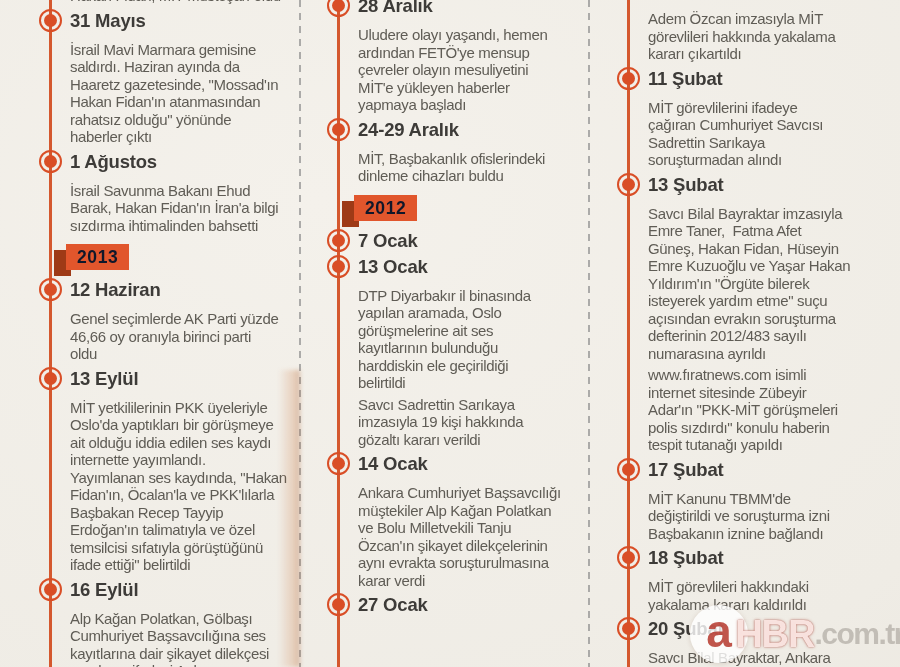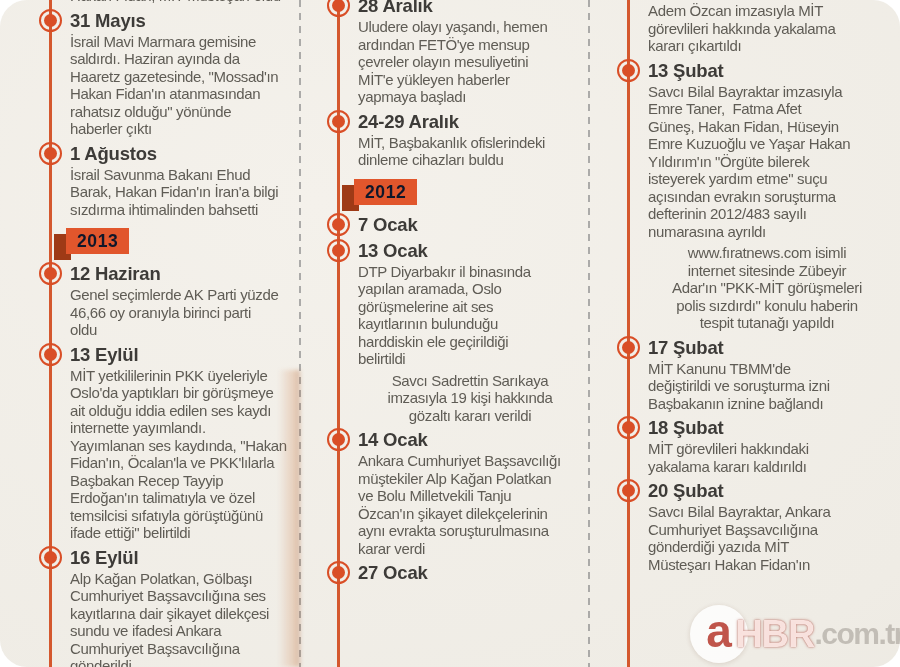--- a/index.html
+++ b/index.html
@@ -1,41 +1,40 @@
 <!DOCTYPE html>
 <html><head>
 <meta charset="utf-8">
 <style>
   html,body{margin:0;padding:0;}
   .stage{
     position:relative;width:900px;height:667px;overflow:hidden;
     background:#f1eee8;
     background-image:radial-gradient(1100px 800px at 35% 30%, #f4f1eb 0%, #efece5 70%, #ebe7df 100%);
     font-family:"Liberation Sans", sans-serif;
-    border-radius:27px;
     -webkit-font-smoothing:antialiased;
   }
   .sep{position:absolute;top:0;bottom:0;width:2px;opacity:.7;
     background:repeating-linear-gradient(180deg,#8d8d8d 0 7px,transparent 7px 13px);}
   .sep1{left:299px}
   .sep2{left:588px}
   .crease{position:absolute;left:278px;top:370px;bottom:0;width:22px;pointer-events:none;
     background:linear-gradient(90deg,rgba(196,110,52,0) 0%,rgba(198,112,55,.28) 80%,rgba(160,82,38,.38) 100%);
     filter:blur(2px);}
   .col{position:absolute;top:0;height:667px;}
   .col1{left:70px;width:226px}
   .col2{left:358px;width:224px}
   .col3{left:648px;width:238px}
   .tl-line{position:absolute;left:-21px;top:-5px;bottom:-5px;width:3px;background:#d4582e;}
   .event{position:relative;}
   .date{font-size:18.5px;line-height:21px;font-weight:bold;color:#3d3b38;
     margin:5px 0 0;position:relative;letter-spacing:-.2px;}
-  .p{font-size:15px;line-height:17.5px;color:#5f5c55;margin:2px 0 0;
+  .p{font-size:15px;line-height:17.5px;color:#5f5c55;margin:10px 0 0;
     white-space:pre;letter-spacing:-.35px;}
-  .p + .p{margin-top:4px;text-align:center;}
+  .p + .p{margin-top:4px;}
   .dot{position:absolute;left:-26px;top:4px;width:13px;height:13px;border-radius:50%;background:#d94e26;}
   .dot::after{content:"";position:absolute;left:-5px;top:-5px;width:19px;height:19px;
     border:2px solid #d94e26;border-radius:50%;}
   .year-flag{position:relative;height:26px;margin:10px 0 9px;}
   .year-fold{position:absolute;left:-16px;top:6px;width:17px;height:26px;background:#9e3a16;}
   .year-label{position:absolute;left:-4px;top:0;height:26px;min-width:40px;padding:0 11px;
     background:#e1562c;color:#0f172a;font-weight:bold;font-size:17.5px;line-height:26px;
     text-align:center;letter-spacing:.6px;}
   .cut-top{margin-top:-5px;}
   .cut-top-text .p:first-child{margin-top:-13px;}
@@ -156,20 +155,27 @@
       </div>
     </div>
   <div class="col col3">
     <div class="tl-line"></div>
   <div class="event">
         <p class="p">Adem Özcan imzasıyla MİT
 görevlileri hakkında yakalama
 kararı çıkartıldı</p>
       </div>
       <div class="event">
+        <h3 class="date"><span class="dot"></span><span>11 Şubat</span></h3>
+        <p class="p">MİT görevlilerini ifadeye
+çağıran Cumhuriyet Savcısı
+Sadrettin Sarıkaya
+soruşturmadan alındı</p>
+      </div>
+      <div class="event">
         <h3 class="date"><span class="dot"></span><span>13 Şubat</span></h3>
         <p class="p">Savcı Bilal Bayraktar imzasıyla
 Emre Taner,  Fatma Afet
 Güneş, Hakan Fidan, Hüseyin
 Emre Kuzuoğlu ve Yaşar Hakan
 Yıldırım'ın "Örgüte bilerek
 isteyerek yardım etme" suçu
 açısından evrakın soruşturma
 defterinin 2012/483 sayılı
 numarasına ayrıldı</p>

